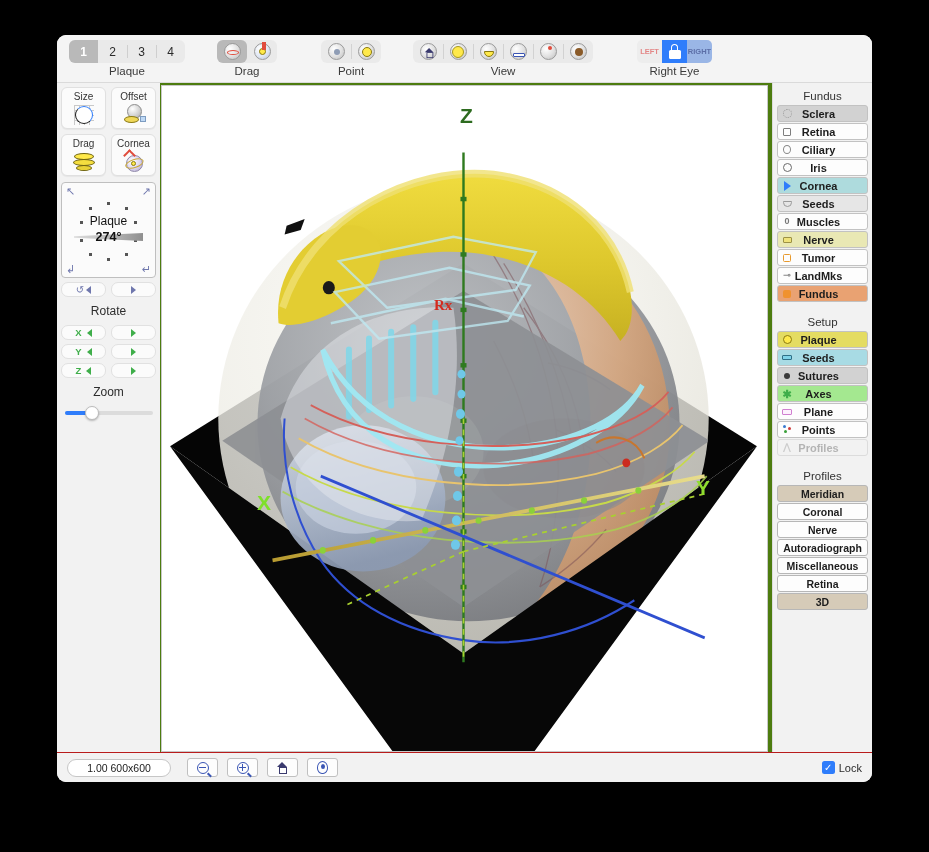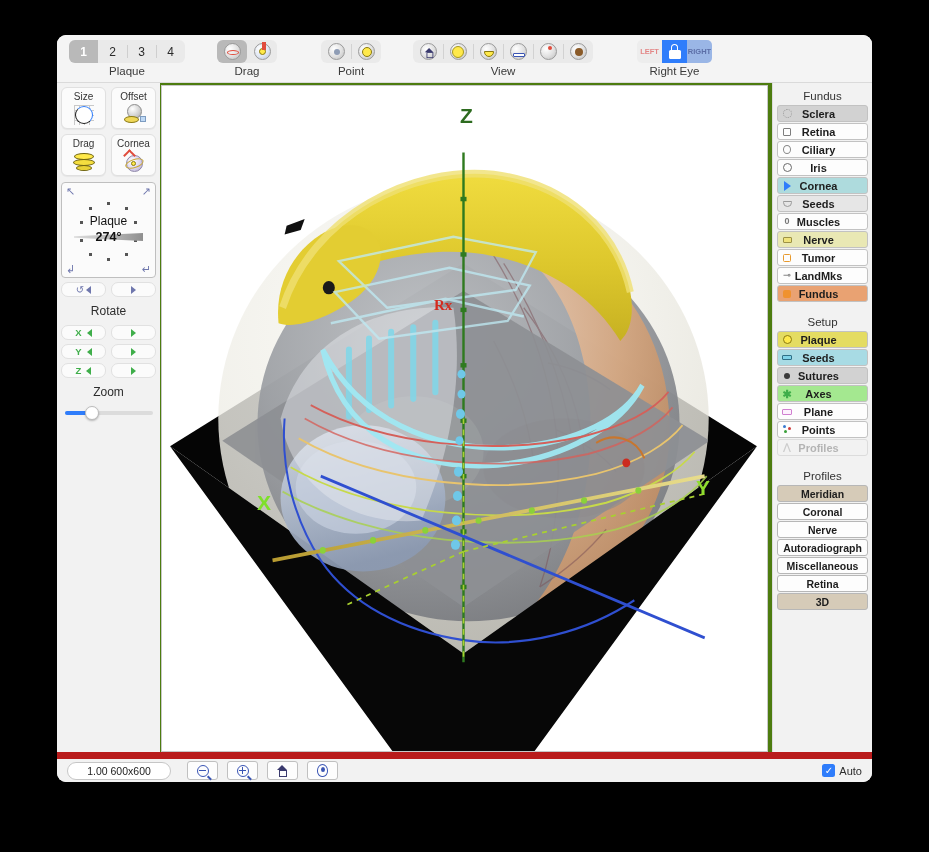--- a/index.html
+++ b/index.html
@@ -313,21 +313,21 @@
   .ic-seed { width: 10px; height: 5px; background: #7fd3e8; border: 1.2px solid #2f6f86; border-radius: 1px; }
   .ic-sut { width: 6px; height: 6px; background: #3a3a3a; border-radius: 50%; }
   .ic-axes { font-size: 11px; color: #3fae4a; line-height: 10px; }
   .ic-plane { width: 10px; height: 6px; border: 1.3px solid #d07fd0; border-radius: 1px; background: #fdf0fd; }
   .ic-points { position: relative; width: 9px; height: 9px; }
   .ic-points i { position: absolute; width: 3px; height: 3px; border-radius: 50%; }
   .ic-prof { font-size: 9px; color: #cccccc; line-height: 9px; }
   
   #bottombar {
     height: 30px; flex: 0 0 30px; background: #f2f2f2;
-    border-top: 7px solid #b91c1c;
+    border-top: 1px solid #b91c1c;
     display: flex; align-items: center; padding: 0 10px; gap: 6px;
   }
   #scale-field {
     width: 104px; height: 18px; background: #fff; border: 1px solid #c6c6c6;
     border-radius: 9px; font-size: 10.5px; color: #222;
     display: flex; align-items: center; justify-content: center;
   }
   .bbtn {
     width: 31px; height: 19px; background: #fdfdfd; border: 1px solid #c0c0c0;
     border-radius: 3px; display: flex; align-items: center; justify-content: center;
@@ -889,17 +889,17 @@
       <span class="homeg">
           <span class="roof"></span>
           <span class="wall"></span>
         </span>
     </div>
     <div class="bbtn">
       <span class="eyeg"></span>
     </div>
     <div id="auto-wrap">
       <span id="auto-box">✓</span>
-      <span id="auto-label">Auto</span>
+      <span id="auto-label">Lock</span>
     </div>
   </div>
 
 </div>
 
 </body></html>

